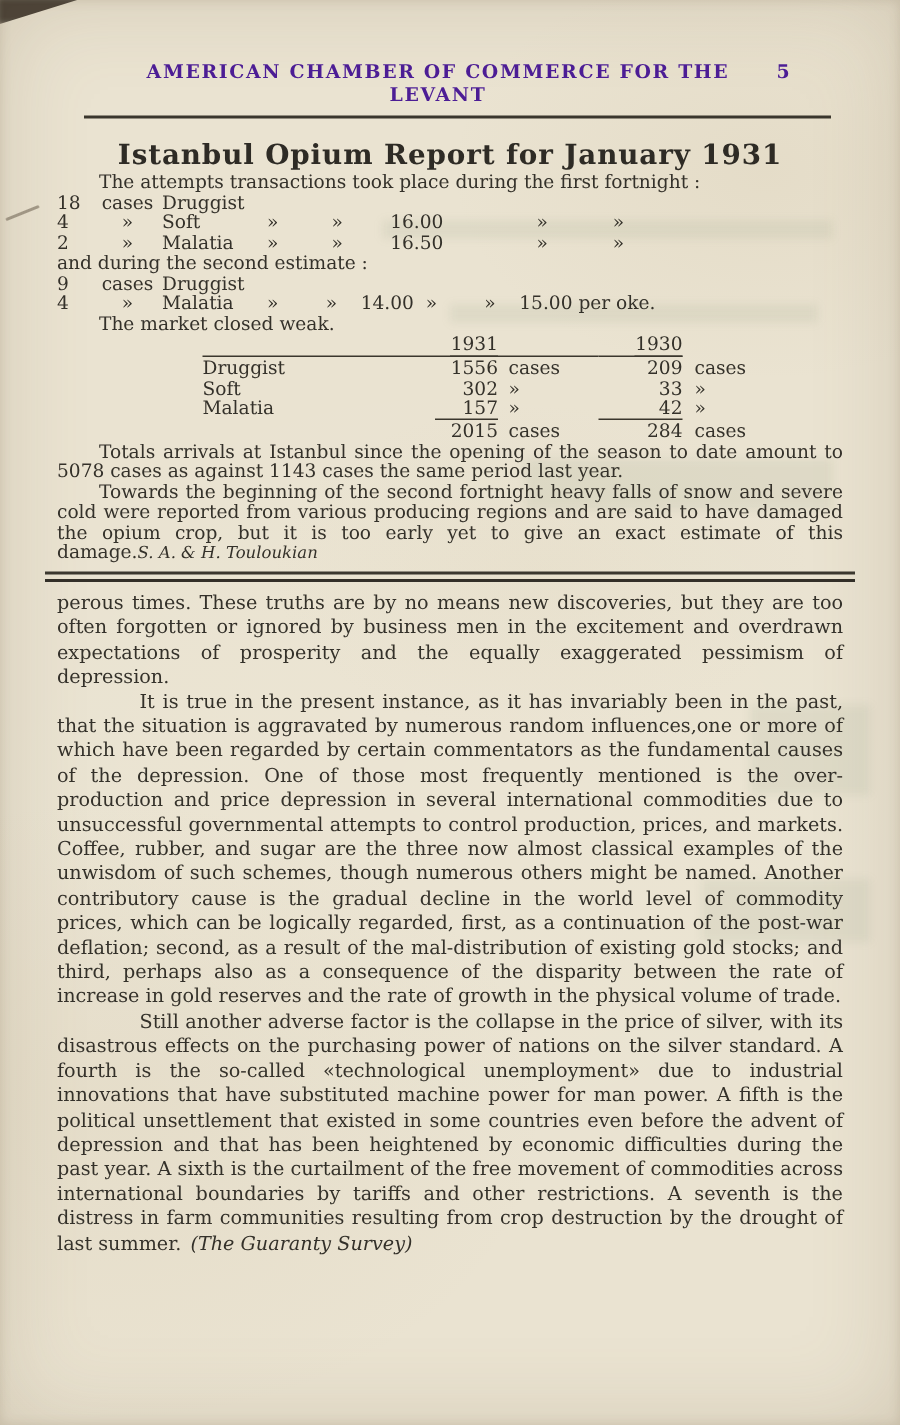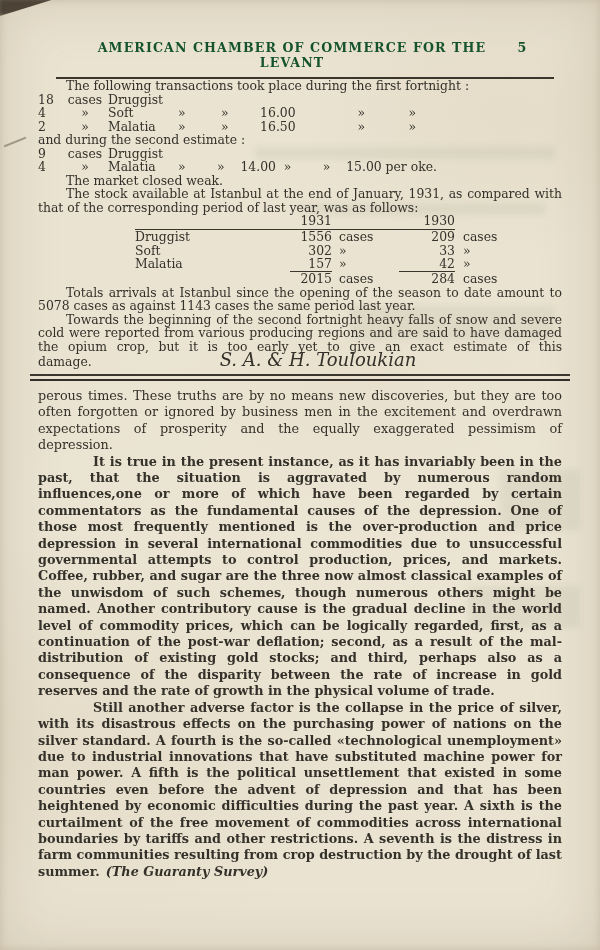--- a/index.html
+++ b/index.html
@@ -36,21 +36,21 @@
   .g3{top:306px;left:350px;width:205px;height:34px;}
   .g4{top:586px;left:468px;width:112px;height:42px;}
   .g5{top:470px;left:500px;width:80px;height:60px;}
 
   .content{position:absolute;top:40px;left:38px;width:524px;}
 
   .running-head{
     display:flex;align-items:baseline;
     margin:0 8px 0 18px;
     padding-bottom:7px;border-bottom:2.2px solid #3a362d;
-    font-weight:bold;font-size:12.6px;letter-spacing:1.1px;color:#14532d;
+    font-weight:bold;font-size:12.6px;letter-spacing:1.1px;color:#4c1d95;
   }
   .running-head .jtitle{flex:1;text-align:center;padding-left:38px;}
   .running-head .pnum{width:64px;text-align:center;letter-spacing:0;}
 
   .art-title{
     margin:14px 0 0 0;text-align:center;
     font-size:18.5px;font-weight:bold;letter-spacing:.6px;color:#2e2b25;
   }
 
   .report{font-size:12.4px;line-height:13.5px;}
@@ -69,30 +69,30 @@
   .s-row{display:flex;}
   .s-label{width:155px;flex:none;}
   .s-sp{width:155px;flex:none;}
   .s-n1{width:42px;flex:none;text-align:right;}
   .s-u1{width:60px;flex:none;padding-left:7px;}
   .s-n2{width:56px;flex:none;text-align:right;}
   .s-u2{flex:none;padding-left:8px;}
   .col-head span{border-bottom:1px solid #3a362d;padding-bottom:1px;}
   .sum-line{border-bottom:1.2px solid #3a362d;}
 
-  .sig{font-style:italic;margin-left:128px;font-size:18px;white-space:nowrap;}
+  .sig{font-style:italic;font-size:11px;white-space:nowrap;}
 
   .double-rule{
     height:3px;margin:5px -8px 7px -8px;
     border-top:2px solid #3b372e;border-bottom:2.4px solid #332f28;
   }
 
   .survey{font-size:12.8px;line-height:16.4px;}
   .survey p{margin:0;text-align:justify;}
-  .survey .ind55{text-indent:55px;font-weight:bold;}
+  .survey .ind55{text-indent:55px;}
   .attr{font-style:italic;margin-left:6px;white-space:nowrap;}
 </style>
 </head>
 <body>
 
 <div class="page">
   <div class="texture"></div>
   <div class="corner-mark"></div>
   <div class="edge-mark"></div>
   <div class="ghost g1"></div>
@@ -101,23 +101,24 @@
   <div class="ghost g4"></div>
   <div class="ghost g5"></div>
 
   <div class="content">
 
     <div class="running-head">
       <span class="jtitle">AMERICAN CHAMBER OF COMMERCE FOR THE LEVANT</span>
       <span class="pnum">5</span>
     </div>
 
+    <h1 class="art-title">Istanbul Opium Report for January 1931</h1>
 
     <div class="report">
-      <p class="p-ind">The following transactions took place during the first fortnight :</p>
+      <p class="p-ind">The attempts transactions took place during the first fortnight :</p>
 
       <div class="trans-row">
         <span class="t-qty">18</span>
         <span class="t-unit">cases</span>
         <span class="t-kind">Druggist</span>
       </div>
       <div class="trans-row">
         <span class="t-qty">4</span>
         <span class="t-unit">»</span>
         <span class="t-kind">Soft</span>
@@ -140,21 +141,20 @@
         <span class="t-kind">Druggist</span>
       </div>
       <div class="trans-row">
         <span class="t-qty">4</span>
         <span class="t-unit">»</span>
         <span class="t-kind">Malatia</span>
         <span class="t-terms">»        »    14.00  »        »    15.00 per oke.</span>
       </div>
 
       <p class="p-ind">The market closed weak.</p>
-      <p class="p-ind">The stock available at Istanbul at the end of January, 1931, as compared with that of the corresponding period of last year, was as follows:</p>
 
       <div class="stock">
         <div class="s-row col-head">
           <span class="s-sp"></span>
           <span class="s-n1"><span>1931</span></span>
           <span class="s-u1"></span>
           <span class="s-n2"><span>1930</span></span>
         </div>
         <div class="s-row">
           <span class="s-label">Druggist</span>

